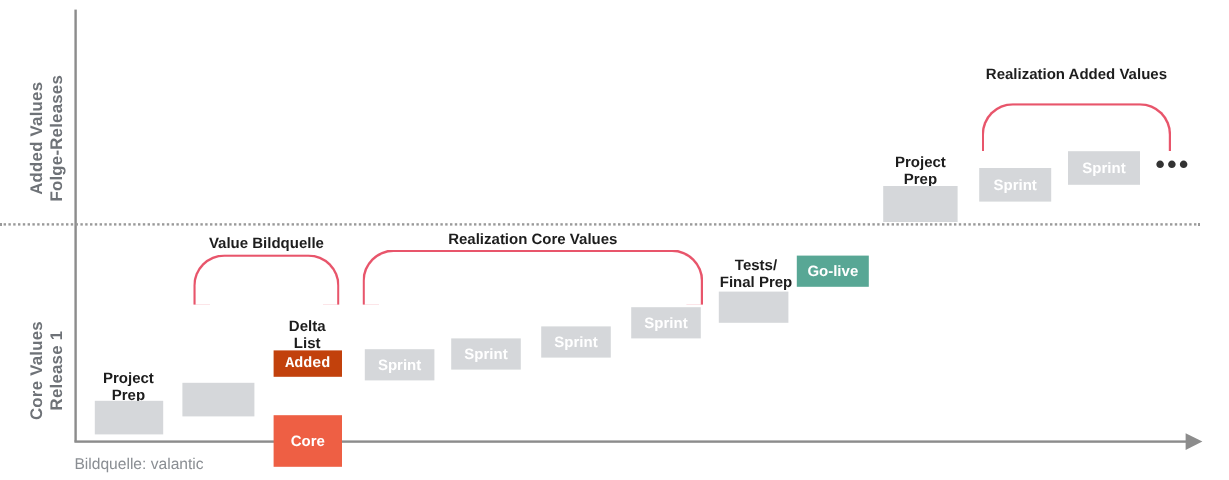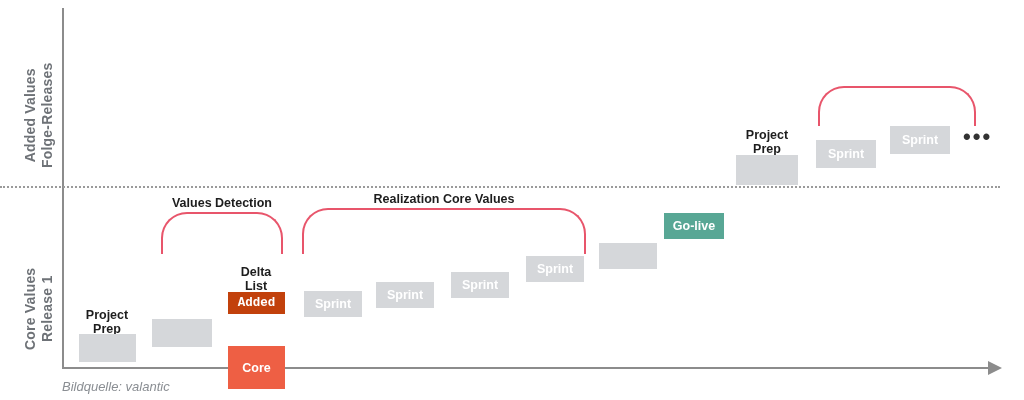--- a/index.html
+++ b/index.html
@@ -151,21 +151,20 @@
     letter-spacing: 2px;
     line-height: 10px;
   }
 
   
   .source-note {
     position: absolute;
     left: 62px;
     top: 379px;
     color: #8a8e93;
-    font-style: italic;
     font-size: 13px;
   }
 </style>
 </head>
 <body>
 
 <div id="canvas">
 
   <div class="y-axis"></div>
   <div class="x-axis"></div>
@@ -175,51 +174,54 @@
   <div class="axis-label" id="axis-label-upper">
     <span class="l1">Added Values</span>
     <span class="l2">Folge-Releases</span>
   </div>
   <div class="axis-label" id="axis-label-lower">
     <span class="l1">Core Values</span>
     <span class="l2">Release 1</span>
   </div>
 
   <div class="bracket" style="left:818px; top:86px; width:158px; height:40px;"></div>
+  <div class="bracket-label" style="left:818px; top:55px; width:158px;">Realization Added Values</div>
 
   <div class="caption" style="left:733px; top:128px; width:68px;">Project
 Prep</div>
   <div class="node plain" style="left:736px; top:155px; width:62px; height:30px;"></div>
 
   <div class="node gray" style="left:816px; top:140px; width:60px; height:28px;">Sprint</div>
   <div class="node gray" style="left:890px; top:126px; width:60px; height:28px;">Sprint</div>
 
   <div class="ellipsis" style="left:963px; top:132px;">•••</div>
 
   <div class="bracket" style="left:161px; top:212px; width:122px; height:42px;"></div>
-  <div class="bracket-label" style="left:161px; top:196px; width:122px;">Values Detection</div>
+  <div class="bracket-label" style="left:161px; top:196px; width:122px;">Value Bildquelle</div>
 
   <div class="bracket" style="left:302px; top:208px; width:284px; height:46px;"></div>
   <div class="bracket-label" style="left:302px; top:192px; width:284px;">Realization Core Values</div>
 
   <div class="caption" style="left:76px; top:308px; width:62px;">Project
 Prep</div>
   <div class="node plain" style="left:79px; top:334px; width:57px; height:28px;"></div>
 
   <div class="node plain" style="left:152px; top:319px; width:60px; height:28px;"></div>
 
   <div class="caption" style="left:225px; top:265px; width:62px;">Delta
 List</div>
   <div class="node orange" style="left:228px; top:292px; width:57px; height:22px;">Added</div>
   <div class="node red" style="left:228px; top:314px; width:57px; height:43px;margin-top:32px;">Core</div>
 
   <div class="node gray" style="left:304px; top:291px; width:58px; height:26px;">Sprint</div>
   <div class="node gray" style="left:376px; top:282px; width:58px; height:26px;">Sprint</div>
   <div class="node gray" style="left:451px; top:272px; width:58px; height:26px;">Sprint</div>
   <div class="node gray" style="left:526px; top:256px; width:58px; height:26px;">Sprint</div>
 
+  <div class="caption" style="left:599px; top:214px; width:62px;">Tests/
+Final Prep</div>
   <div class="node plain" style="left:599px; top:243px; width:58px; height:26px;"></div>
 
   <div class="node teal" style="left:664px; top:213px; width:60px; height:26px;">Go-live</div>
 
   <div class="source-note">Bildquelle: valantic</div>
 
 </div>
 
 </body></html>

